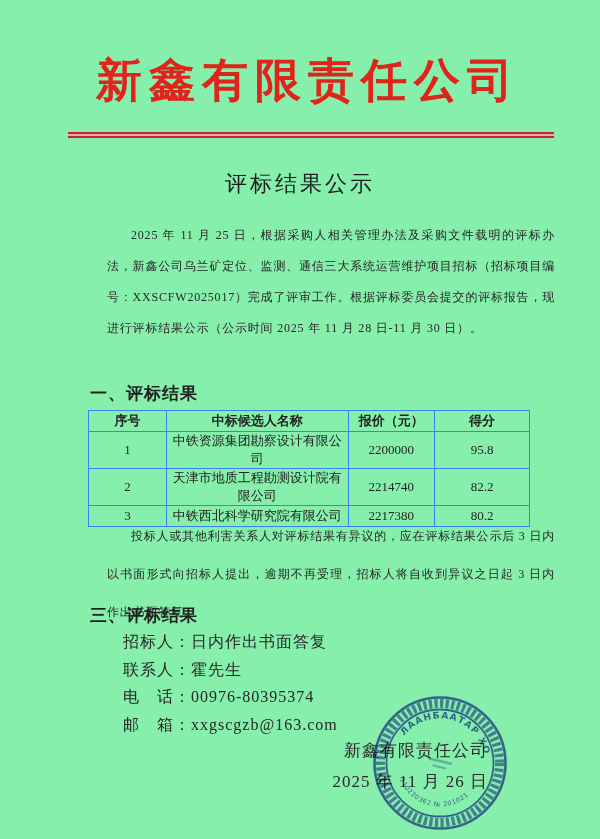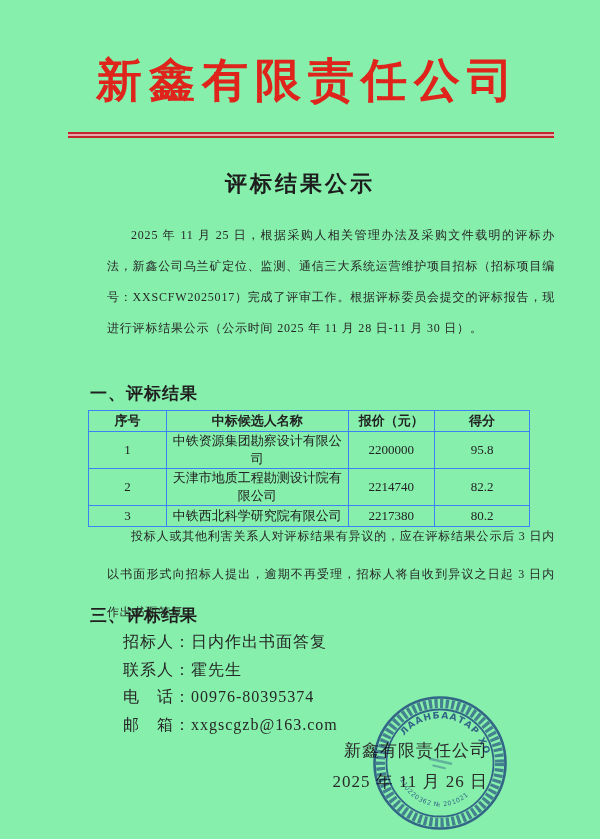--- a/index.html
+++ b/index.html
@@ -23,21 +23,21 @@
   }
   .red-rule {
     position:absolute; top:132px; left:68px; width:486px; height:6px;
     border-top:2px solid #c3262b;
     border-bottom:2px solid #c3262b;
     background:#e3abae;
   }
   .doc-title {
     position:absolute; top:169px; left:0; width:600px;
     text-align:center;
-    font-size:22px; font-weight:bold; letter-spacing:3px;
+    font-size:22px; font-weight:normal; letter-spacing:3px;
     color:#1d1d1d;
   }
   .body-para {
     position:absolute; left:107px; width:448px;
     font-size:12px; line-height:31px;
     text-align:justify; text-indent:2em;
     letter-spacing:0.8px;
     color:#272727;
   }
   .para-intro { top:220px; }

